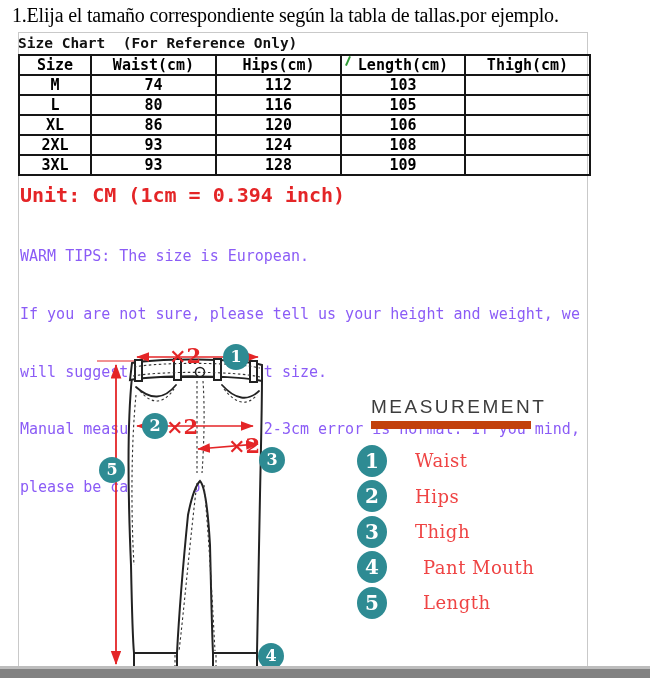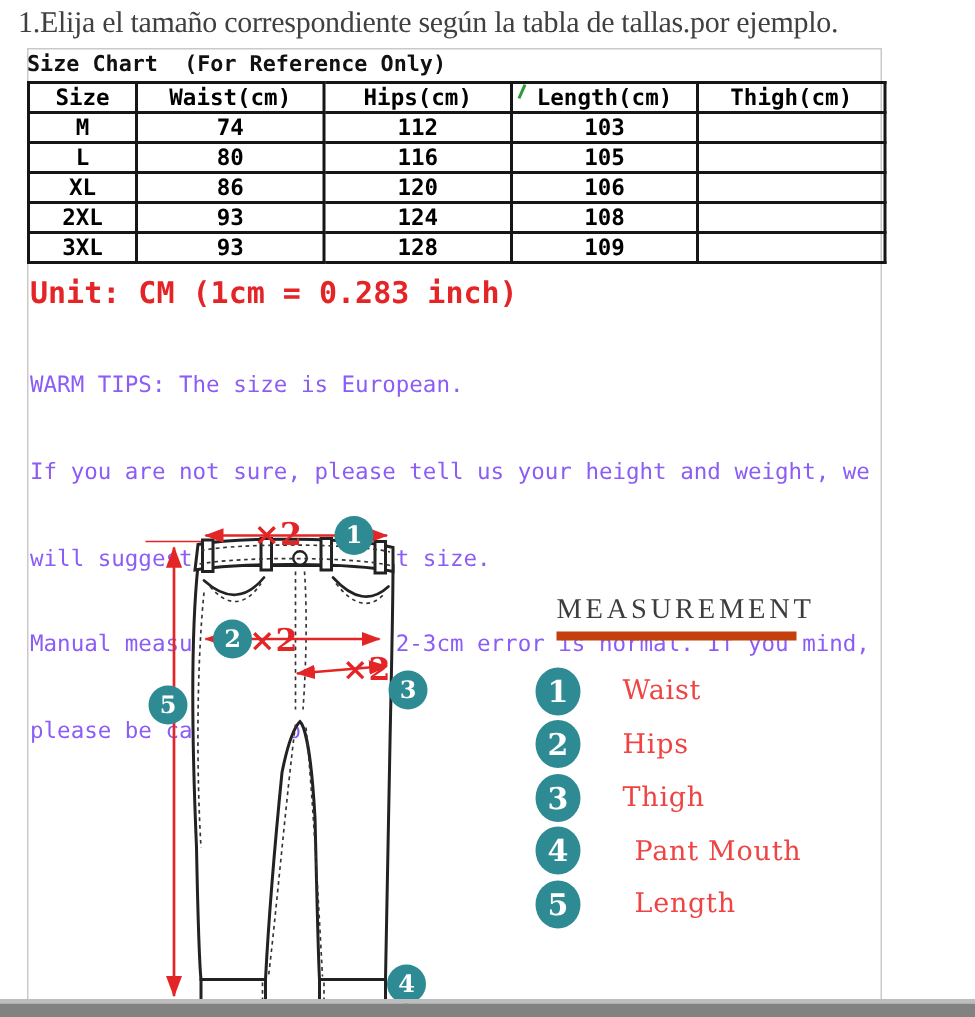--- a/index.html
+++ b/index.html
@@ -3,21 +3,21 @@
 <meta charset="utf-8">
 <style>
   html,body{margin:0;padding:0;}
   body{
     width:650px;height:678px;position:relative;overflow:hidden;
     background:#ffffff;font-family:"DejaVu Sans Mono",monospace;
   }
   .heading{
     position:absolute;left:12px;top:4px;white-space:nowrap;
     font-family:"Liberation Serif","DejaVu Serif",serif;
-    font-size:20px;color:#404040;letter-spacing:-0.2px;
+    font-size:20px;color:#000000;letter-spacing:-0.2px;
   }
   .frame{
     position:absolute;left:18px;top:32px;width:570px;height:635px;
     border:1px solid #c9c9c9;box-sizing:border-box;
   }
   .chart-title{
     position:absolute;left:18px;top:35px;width:460px;
     font-weight:bold;font-size:14.5px;color:#111;white-space:pre;
   }
   table.size-chart{
@@ -55,23 +55,23 @@
   .m5{left:99px;top:457px;}
   .x2{
     position:absolute;color:#e42527;white-space:nowrap;
     font-family:"DejaVu Serif",serif;font-size:21px;font-weight:bold;
   }
   .x2a{left:169px;top:343px;}
   .x2b{left:166px;top:414px;}
   .x2c{left:228px;top:433px;}
   .m-title{
     position:absolute;left:371px;top:396px;width:160px;text-align:center;
-    font-family:Liberation Serif, serif;
+    font-family:Liberation Sans, sans-serif;
     font-size:19px;letter-spacing:2.5px;color:#3d3d3d;
-    border-bottom:6px solid #c2410c;padding-bottom:3px;
+    border-bottom:8px solid #c2410c;padding-bottom:3px;
   }
   .legend{position:absolute;left:357px;top:443px;list-style:none;margin:0;padding:0;}
   .legend li{height:35.5px;display:flex;align-items:center;}
   .legend .badge{
     width:30px;height:32px;border-radius:50%;flex:0 0 30px;
     background:#2e8b93;color:#ffffff;text-align:center;line-height:32px;
     font-family:"DejaVu Serif",serif;font-size:20px;font-weight:bold;
   }
   .legend .lbl{
     margin-left:28px;color:#ef4444;letter-spacing:0.5px;
@@ -140,21 +140,21 @@
     <td>93</td>
     <td>128</td>
     <td>109</td>
     <td></td>
   </tr>
   </tbody>
 </table>
 
 <span class="green-mark"></span>
 
-<div class="unit-note">Unit: CM (1cm = 0.283 inch)</div>
+<div class="unit-note">Unit: CM (1cm = 0.394 inch)</div>
 
 <div class="tips">
   <div>WARM TIPS: The size is European.</div>
   <div>If you are not sure, please tell us your height and weight, we</div>
   <div>will suggest you the correct size.</div>
   <div>Manual measurement, with a 2-3cm error is normal. If you mind,</div>
   <div>please be careful to buy.</div>
 </div>
 
 <svg class="diagram-svg" width="650" height="353" viewBox="0 0 650 353">

